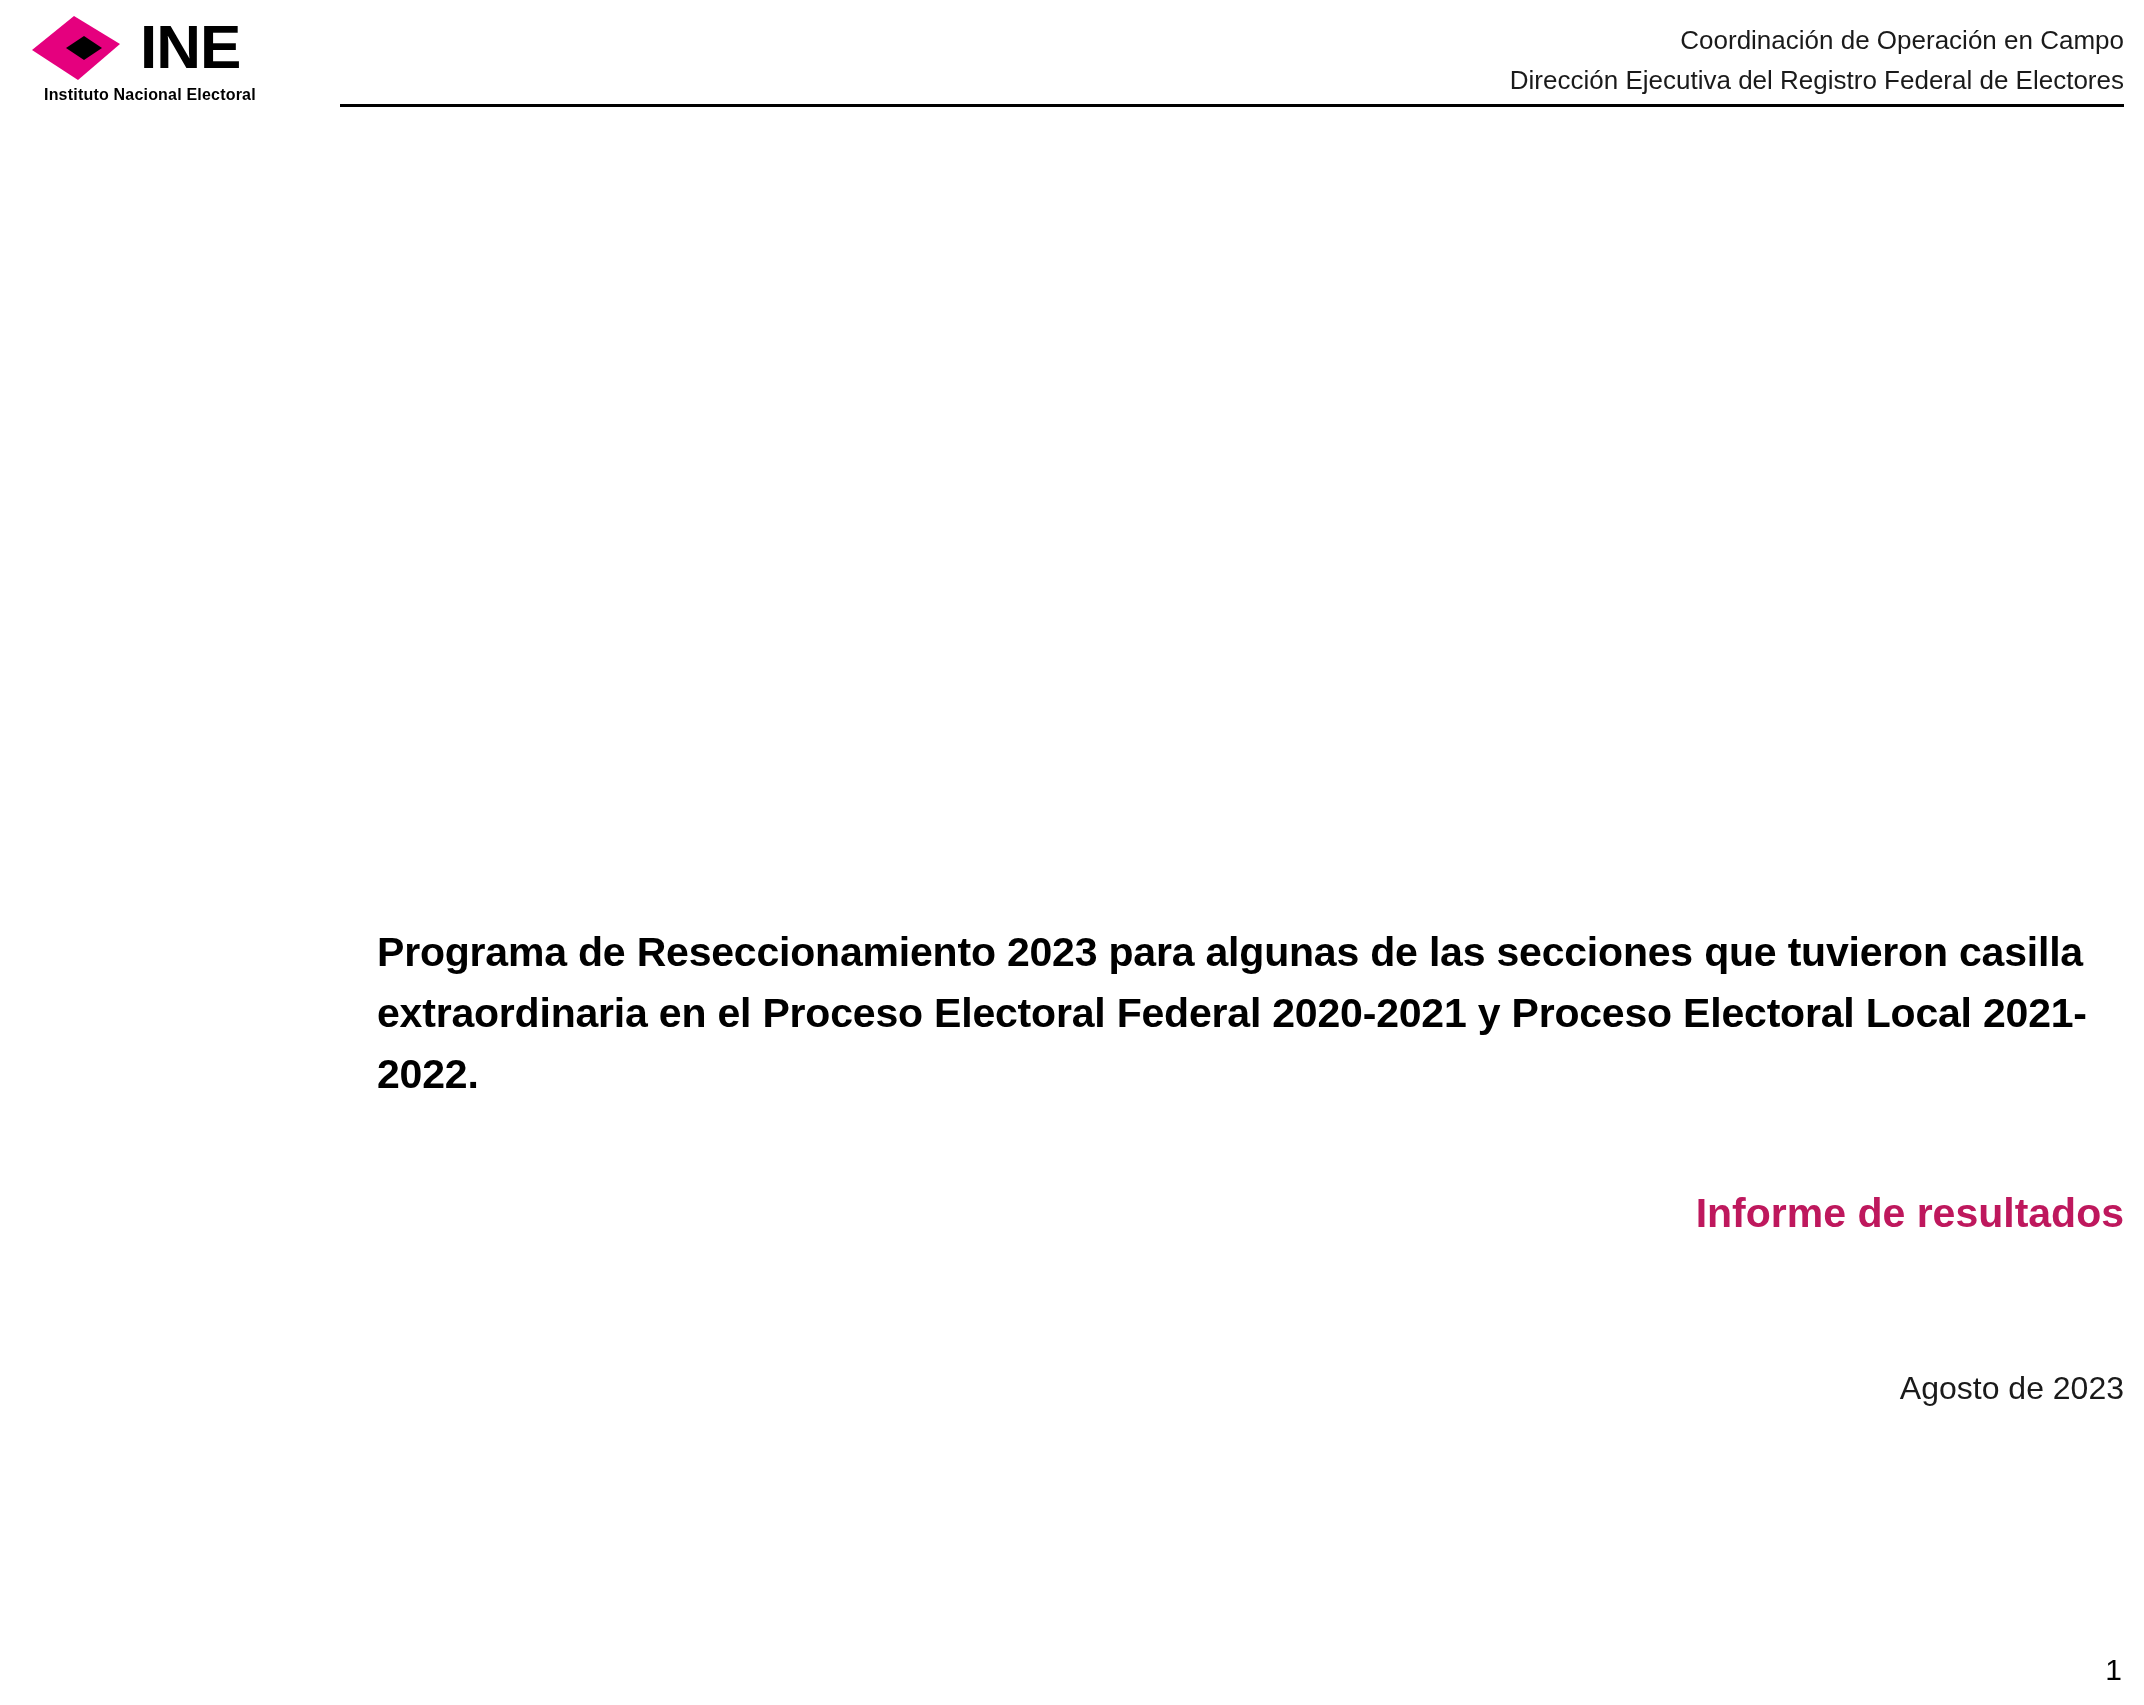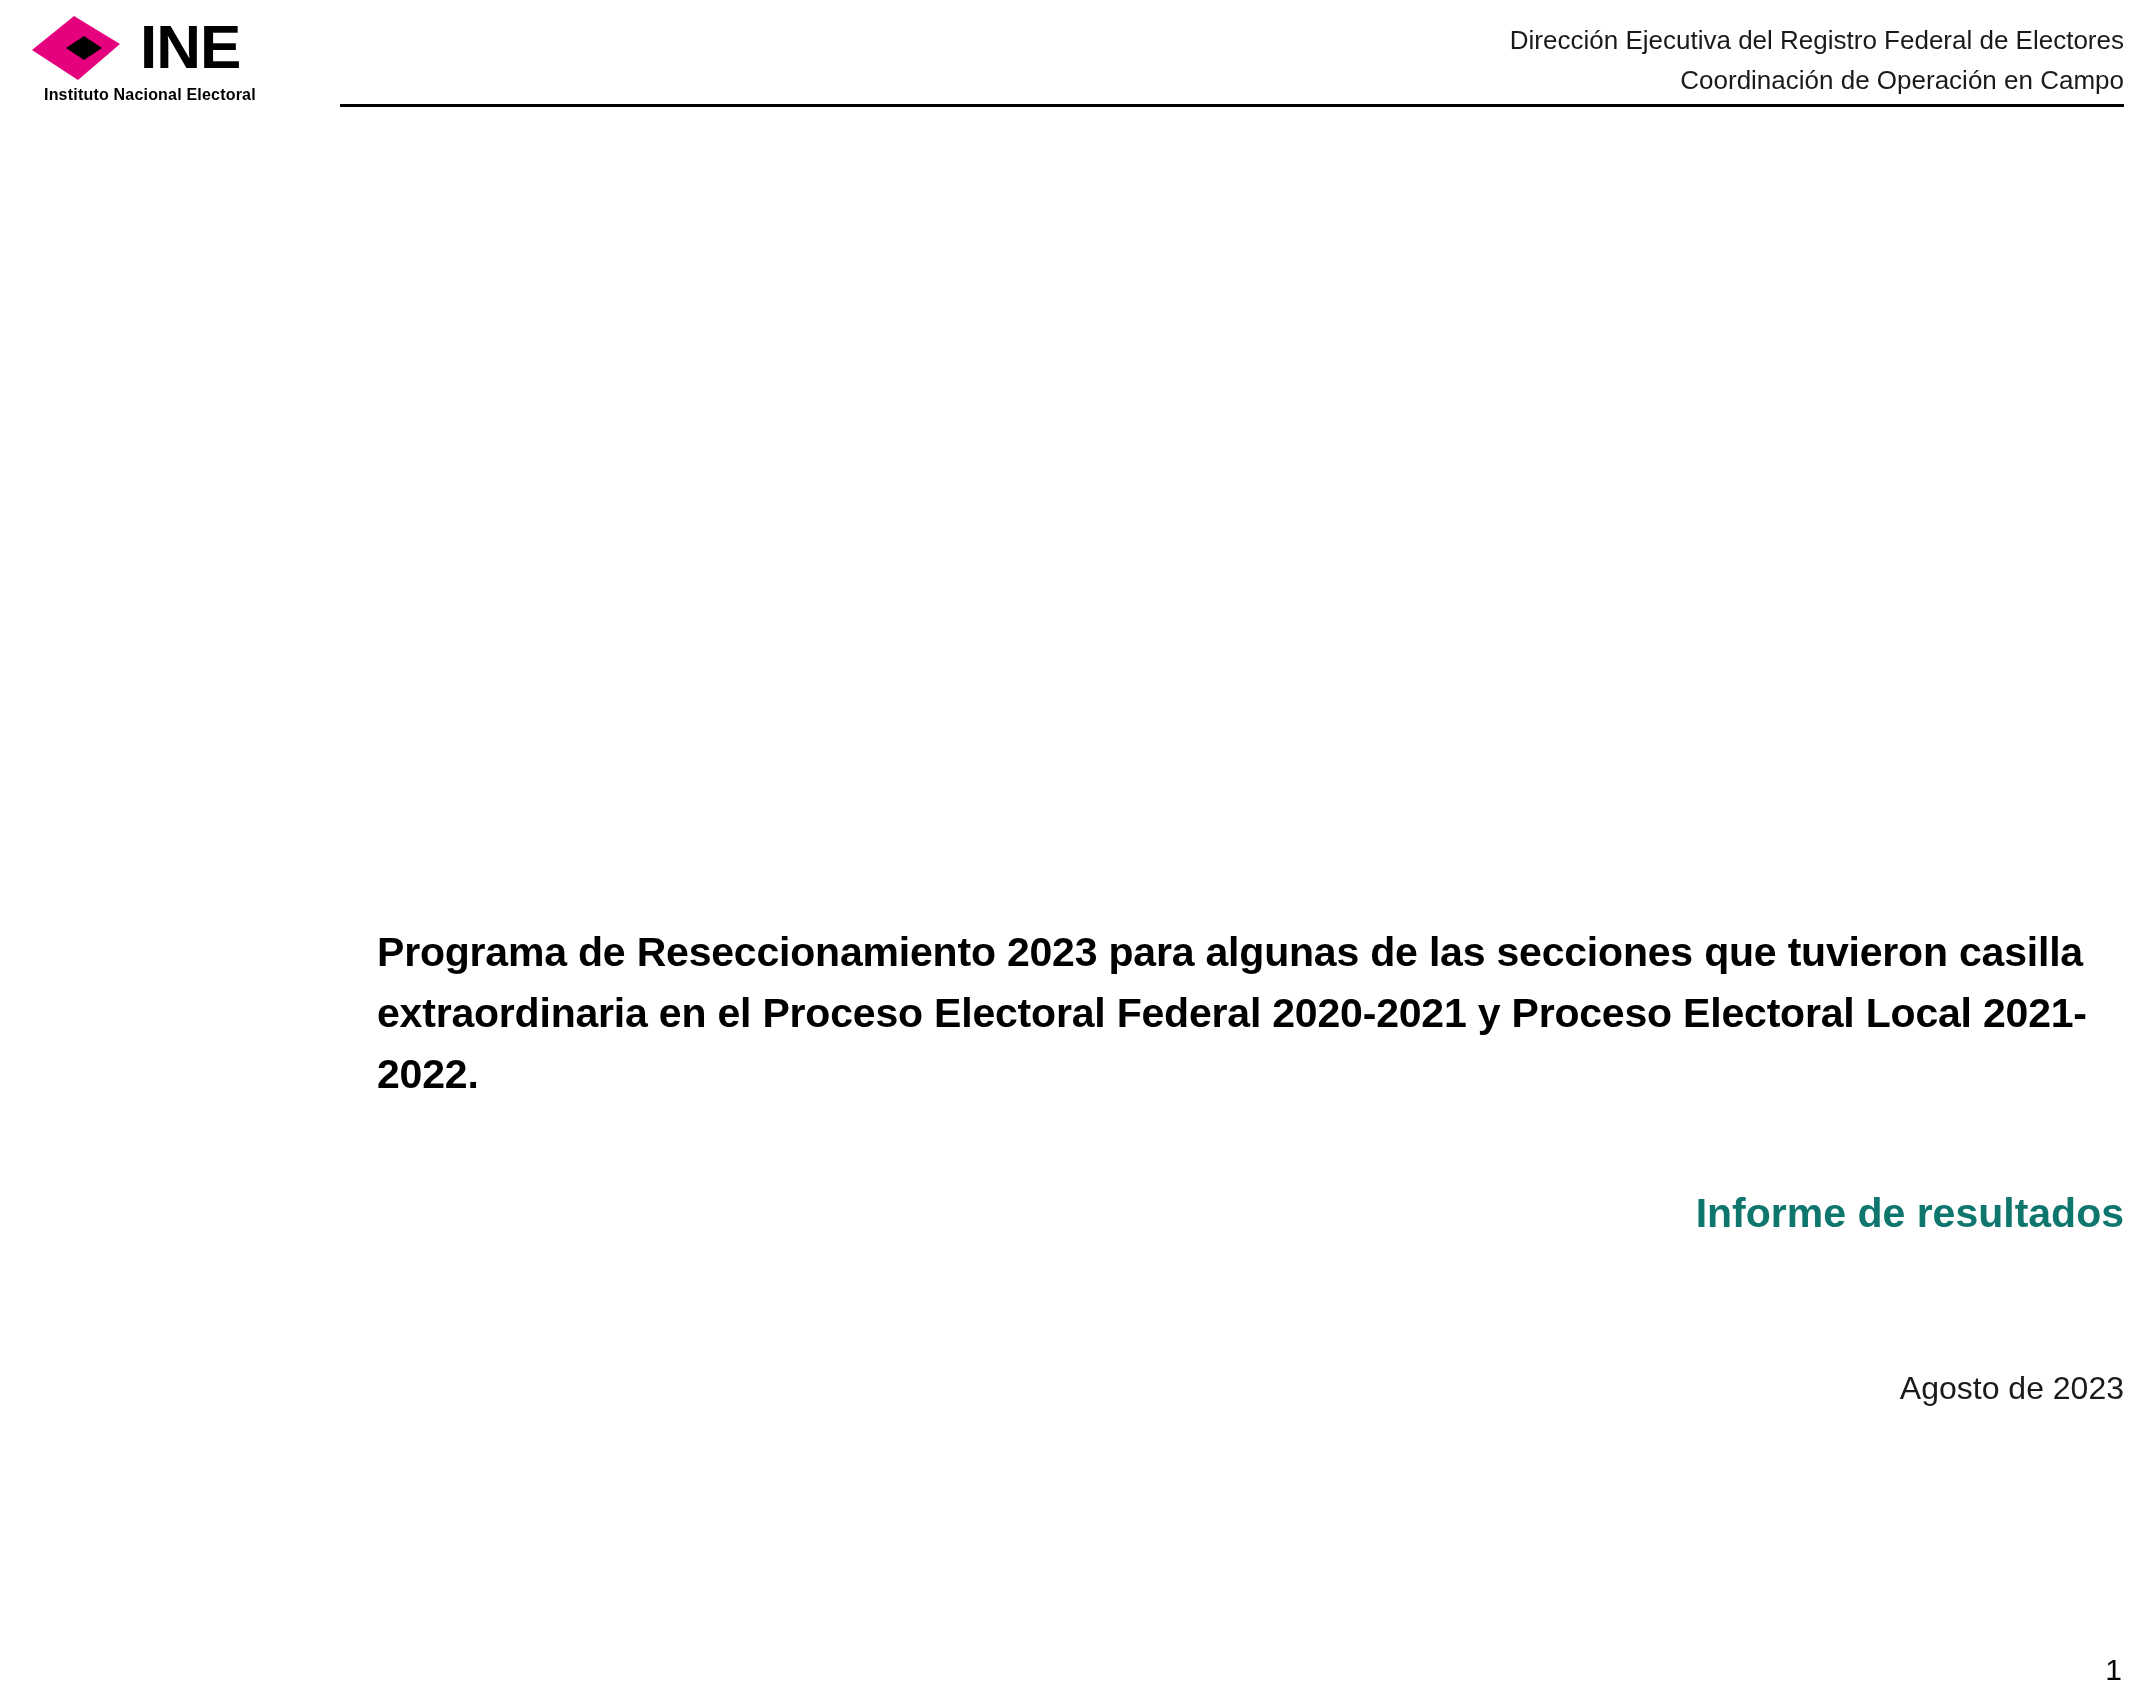--- a/index.html
+++ b/index.html
@@ -99,21 +99,21 @@
     color: #000000;
     margin: 17px;
   }
 
   .subtitle {
     position: absolute;
     right: 20px;
     top: 1190px;
     font-size: 41px;
     font-weight: bold;
-    color: #0f766e;
+    color: #be185d;
     text-align: center;
   }
 
   .date-line {
     position: absolute;
     right: 20px;
     top: 1370px;
     font-size: 32px;
     color: #1a1a1a;
     text-align: left;
@@ -139,22 +139,22 @@
         <polygon points="44,34 62,22 80,34 62,46" fill="#000000"></polygon>
       </svg>
     </span>
     <span class="logo-ine-text">INE</span>
     <span class="logo-sub-text">Instituto Nacional Electoral</span>
   </div>
 
   <div class="header-rule"></div>
 
   <div class="header-right">
+    <div>Coordinación de Operación en Campo</div>
     <div>Dirección Ejecutiva del Registro Federal de Electores</div>
-    <div>Coordinación de Operación en Campo</div>
   </div>
 
 </div>
 
 <div class="title-block">
   <h1 class="main-title">Programa de Reseccionamiento 2023 para algunas de las secciones que tuvieron casilla extraordinaria en el Proceso Electoral Federal 2020-2021 y Proceso Electoral Local 2021-2022.</h1>
 </div>
 
 <div class="subtitle">Informe de resultados</div>
 

